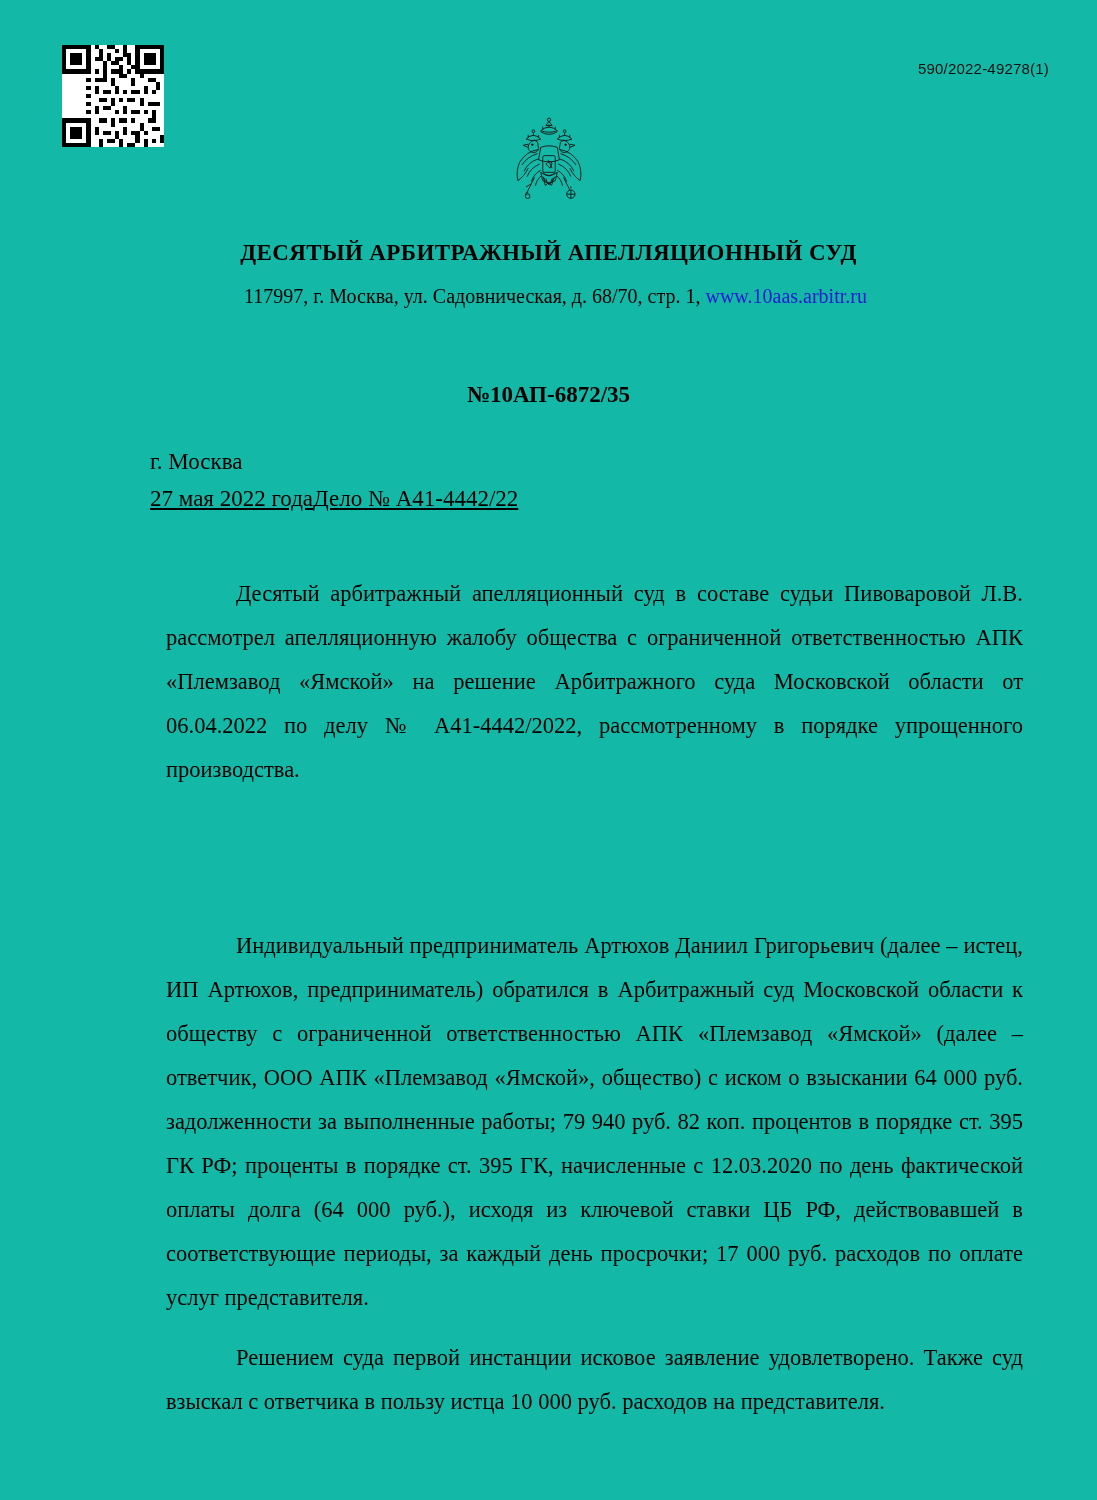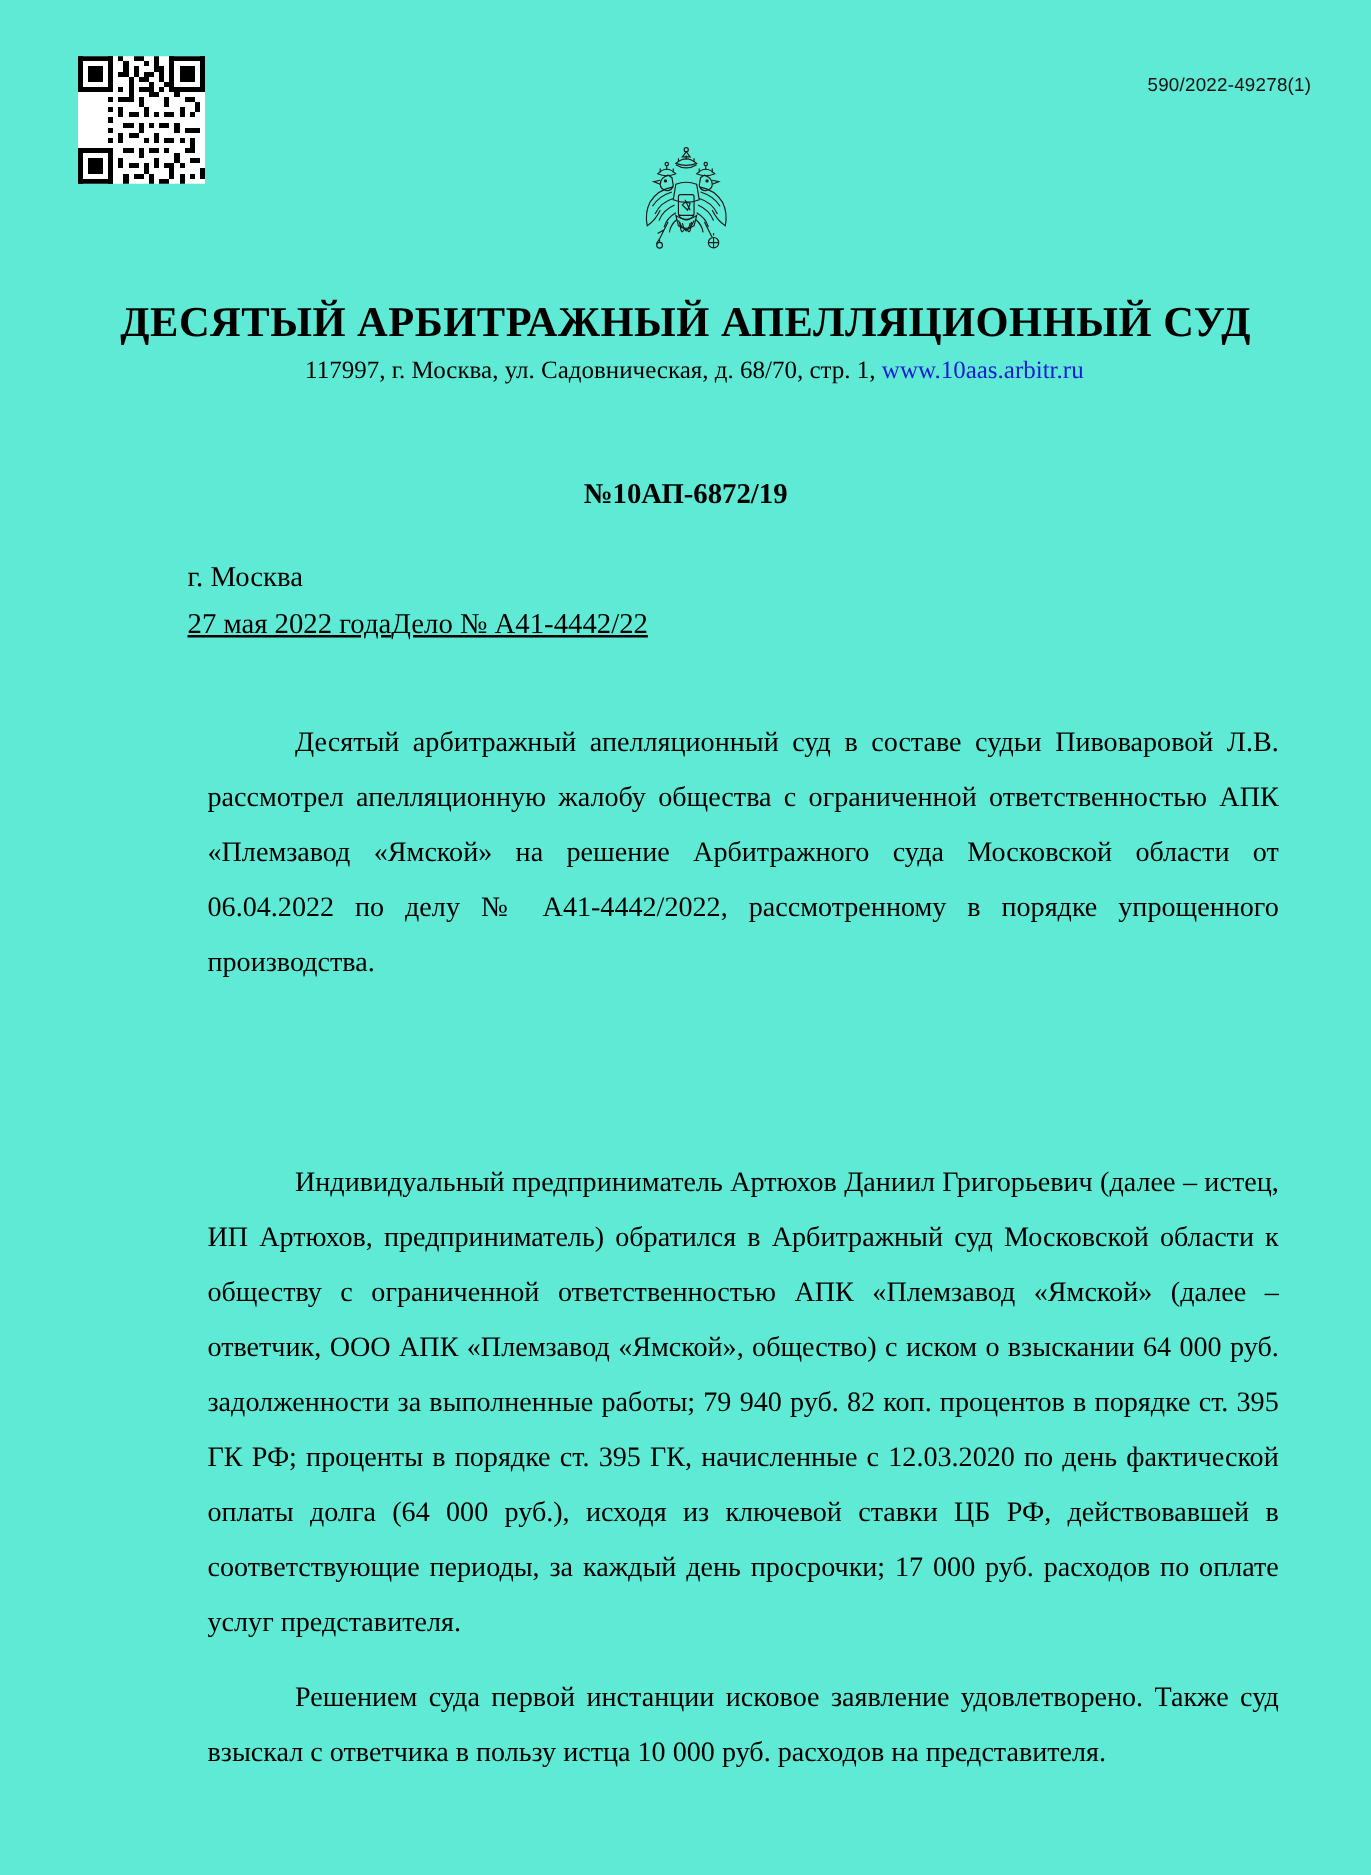--- a/index.html
+++ b/index.html
@@ -9,21 +9,21 @@
     background: #ffffff;
   }
   body {
     font-family: "Liberation Serif", "DejaVu Serif", serif;
     color: #000000;
   }
   .page {
     position: relative;
     width: 1097px;
     height: 1500px;
-    background: #5eead4;
+    background: #14b8a6;
     overflow: hidden;
     box-sizing: border-box;
   }
 
   
   .qr-wrap {
     position: absolute;
     left: 62px;
     top: 45px;
     width: 102px;
@@ -52,21 +52,21 @@
     justify-content: center;
   }
   .emblem svg { width: 104px; height: 104px; display: block; }
 
   
   .court-title {
     position: absolute;
     left: 0; right: 0;
     top: 240px;
     text-align: center;
-    font-size: 34px;
+    font-size: 23px;
     font-weight: bold;
     letter-spacing: 0.4px;
     white-space: nowrap;
   }
   .court-address {
     position: absolute;
     left: 0; right: 0;
     top: 285px;
     text-align: center;
     font-size: 20px;
@@ -296,21 +296,21 @@
   </div>
 
   <div class="court-title">ДЕСЯТЫЙ АРБИТРАЖНЫЙ АПЕЛЛЯЦИОННЫЙ СУД</div>
 
   <div class="court-address">
     <span>117997, г. Москва, ул. Садовническая, д. 68/70, стр. 1,</span>
     <span class="url">www.10aas.arbitr.ru</span>
   </div>
 
 
-  <div class="doc-number">№10АП-6872/19</div>
+  <div class="doc-number">№10АП-6872/35</div>
 
   <div class="meta">
     <span class="city">г. Москва</span>
     <div class="row">
       <span>27 мая 2022 года</span>
       <span>Дело № А41-4442/22</span>
     </div>
   </div>
 
   <div class="body">

